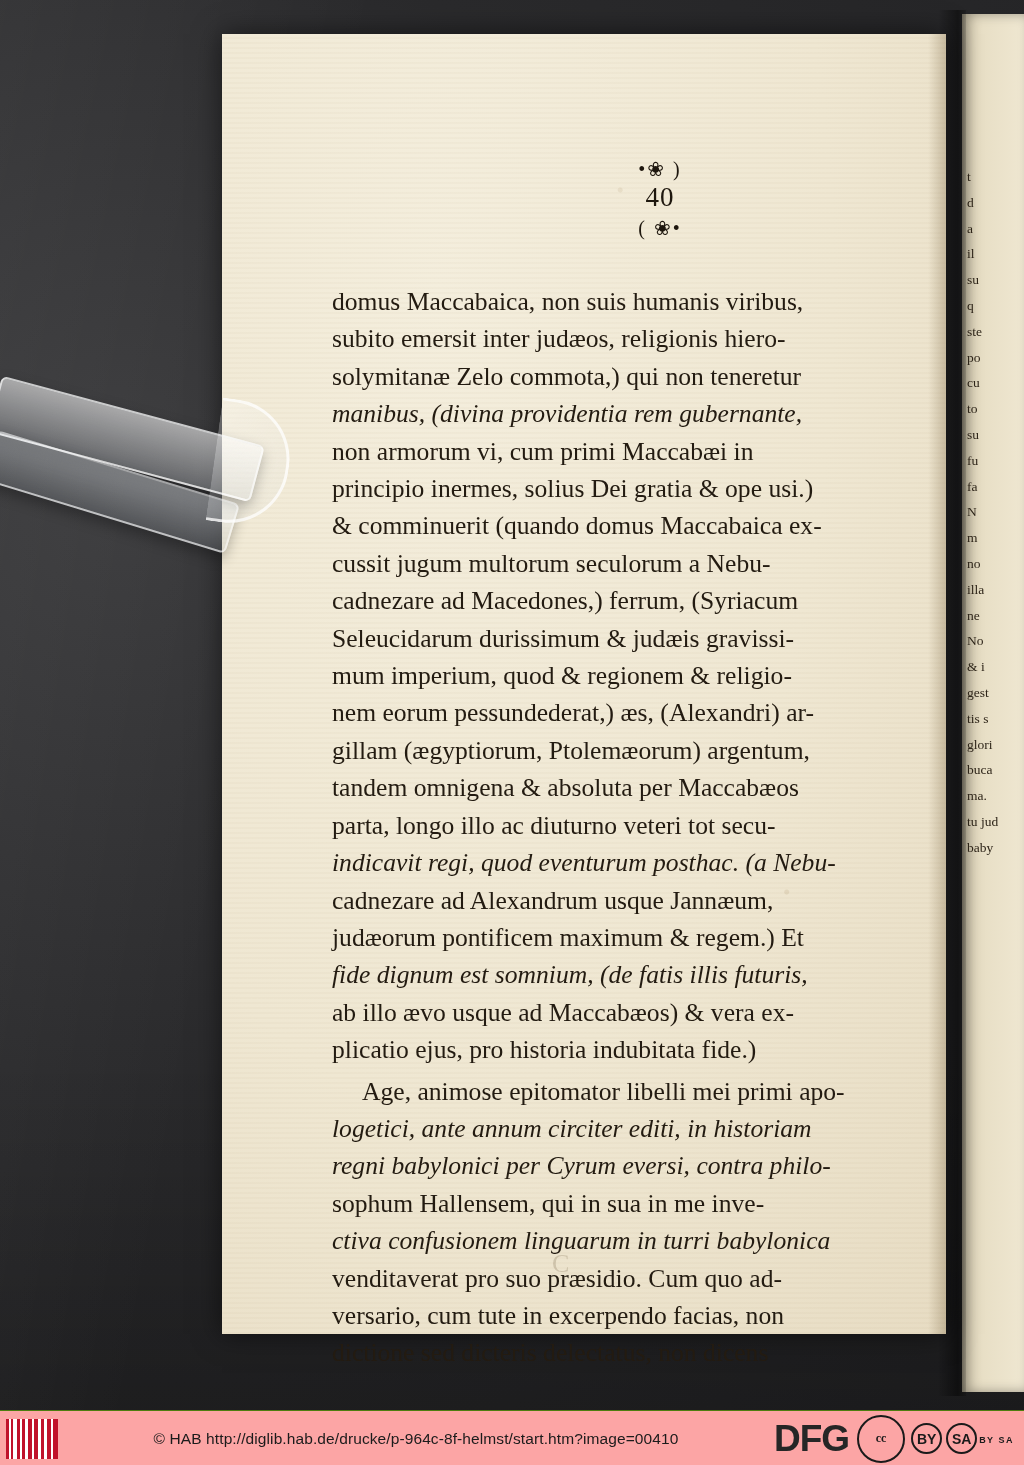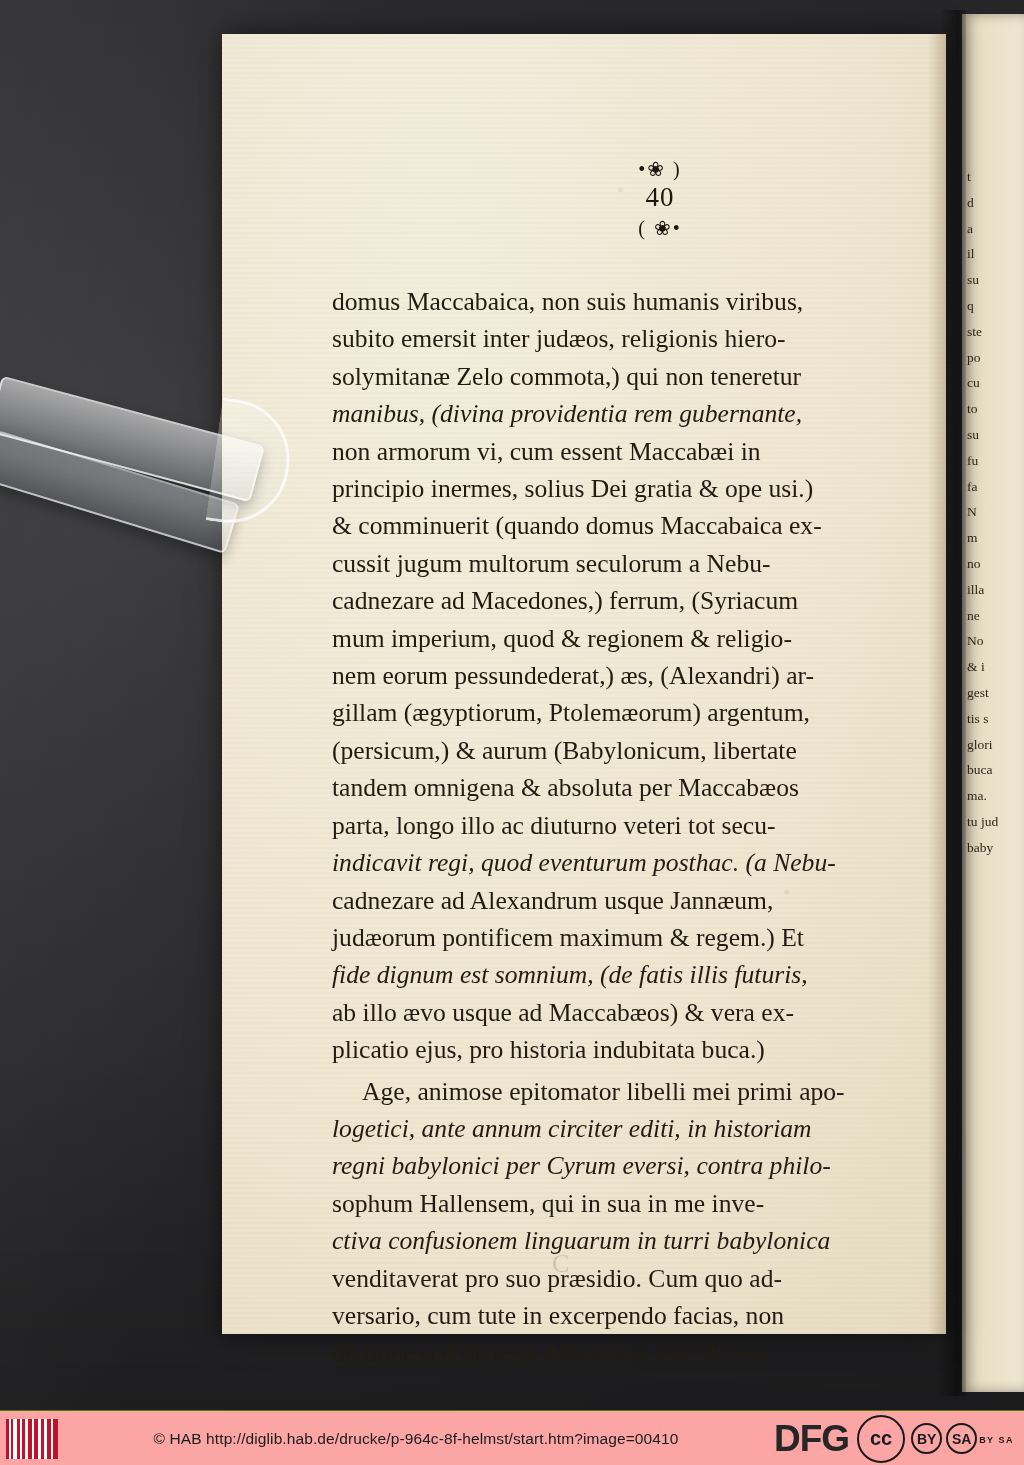--- a/index.html
+++ b/index.html
@@ -199,22 +199,22 @@
   }
   .cc-group{
     display:flex;
     align-items:center;
     margin-right: 10px;
   }
   .cc-badge{
     width:44px;height:44px;border-radius:50%;
     border:2.6px solid #1a1a1a;
     display:flex;align-items:center;justify-content:center;
-    font-family:Liberation Sans, sans-serif;
-    font-size:20px;font-weight:bold;color:#1a1a1a;
+    font-family:Liberation Serif, serif;
+    font-size:12px;font-weight:bold;color:#1a1a1a;
     margin-right:4px;
   }
   .cc-right{
     display:flex; flex-direction:row; align-items:center;
   }
   .cc-icons{ display:flex; }
   .cc-circ{
     width:27px;height:27px;border-radius:50%;
     border:2.4px solid #1a1a1a;
     display:flex;align-items:center;justify-content:center;
@@ -276,37 +276,37 @@
         <span class="orn">•❀ )</span>
         <span class="num">40</span>
         <span class="orn">( ❀•</span>
       </div>
 
       <div class="para">
         <span class="ln">domus Maccabaica, non suis humanis viribus,</span>
         <span class="ln">subito emersit inter judæos, religionis hiero-</span>
         <span class="ln">solymitanæ Zelo commota,) qui non teneretur</span>
         <span class="ln it">manibus, (divina providentia rem gubernante,</span>
-        <span class="ln">non armorum vi, cum essent Maccabæi in</span>
+        <span class="ln">non armorum vi, cum primi Maccabæi in</span>
         <span class="ln">principio inermes, solius Dei gratia &amp; ope usi.)</span>
         <span class="ln">&amp; comminuerit (quando domus Maccabaica ex-</span>
         <span class="ln">cussit jugum multorum seculorum a Nebu-</span>
         <span class="ln">cadnezare ad Macedones,) ferrum, (Syriacum</span>
+        <span class="ln">Seleucidarum durissimum &amp; judæis gravissi-</span>
         <span class="ln">mum imperium, quod &amp; regionem &amp; religio-</span>
         <span class="ln">nem eorum pessundederat,) æs, (Alexandri) ar-</span>
         <span class="ln">gillam (ægyptiorum, Ptolemæorum) argentum,</span>
-        <span class="ln">(persicum,) &amp; aurum (Babylonicum, libertate</span>
         <span class="ln">tandem omnigena &amp; absoluta per Maccabæos</span>
         <span class="ln">parta, longo illo ac diuturno veteri tot secu-</span>
         <span class="ln it">indicavit regi, quod eventurum posthac. (a Nebu-</span>
         <span class="ln">cadnezare ad Alexandrum usque Jannæum,</span>
         <span class="ln">judæorum pontificem maximum &amp; regem.) Et</span>
         <span class="ln it">fide dignum est somnium, (de fatis illis futuris,</span>
         <span class="ln">ab illo ævo usque ad Maccabæos) &amp; vera ex-</span>
-        <span class="ln">plicatio ejus, pro historia indubitata buca.)</span>
+        <span class="ln">plicatio ejus, pro historia indubitata fide.)</span>
       </div>
 
       <div class="para para2">
         <span class="ln first">Age, animose epitomator libelli mei primi apo-</span>
         <span class="ln it">logetici, ante annum circiter editi, in historiam</span>
         <span class="ln it">regni babylonici per Cyrum eversi, contra philo-</span>
         <span class="ln">sophum Hallensem, qui in sua in me inve-</span>
         <span class="ln it">ctiva confusionem linguarum in turri babylonica</span>
         <span class="ln">venditaverat pro suo præsidio. Cum quo ad-</span>
         <span class="ln">versario, cum tute in excerpendo facias, non</span>

